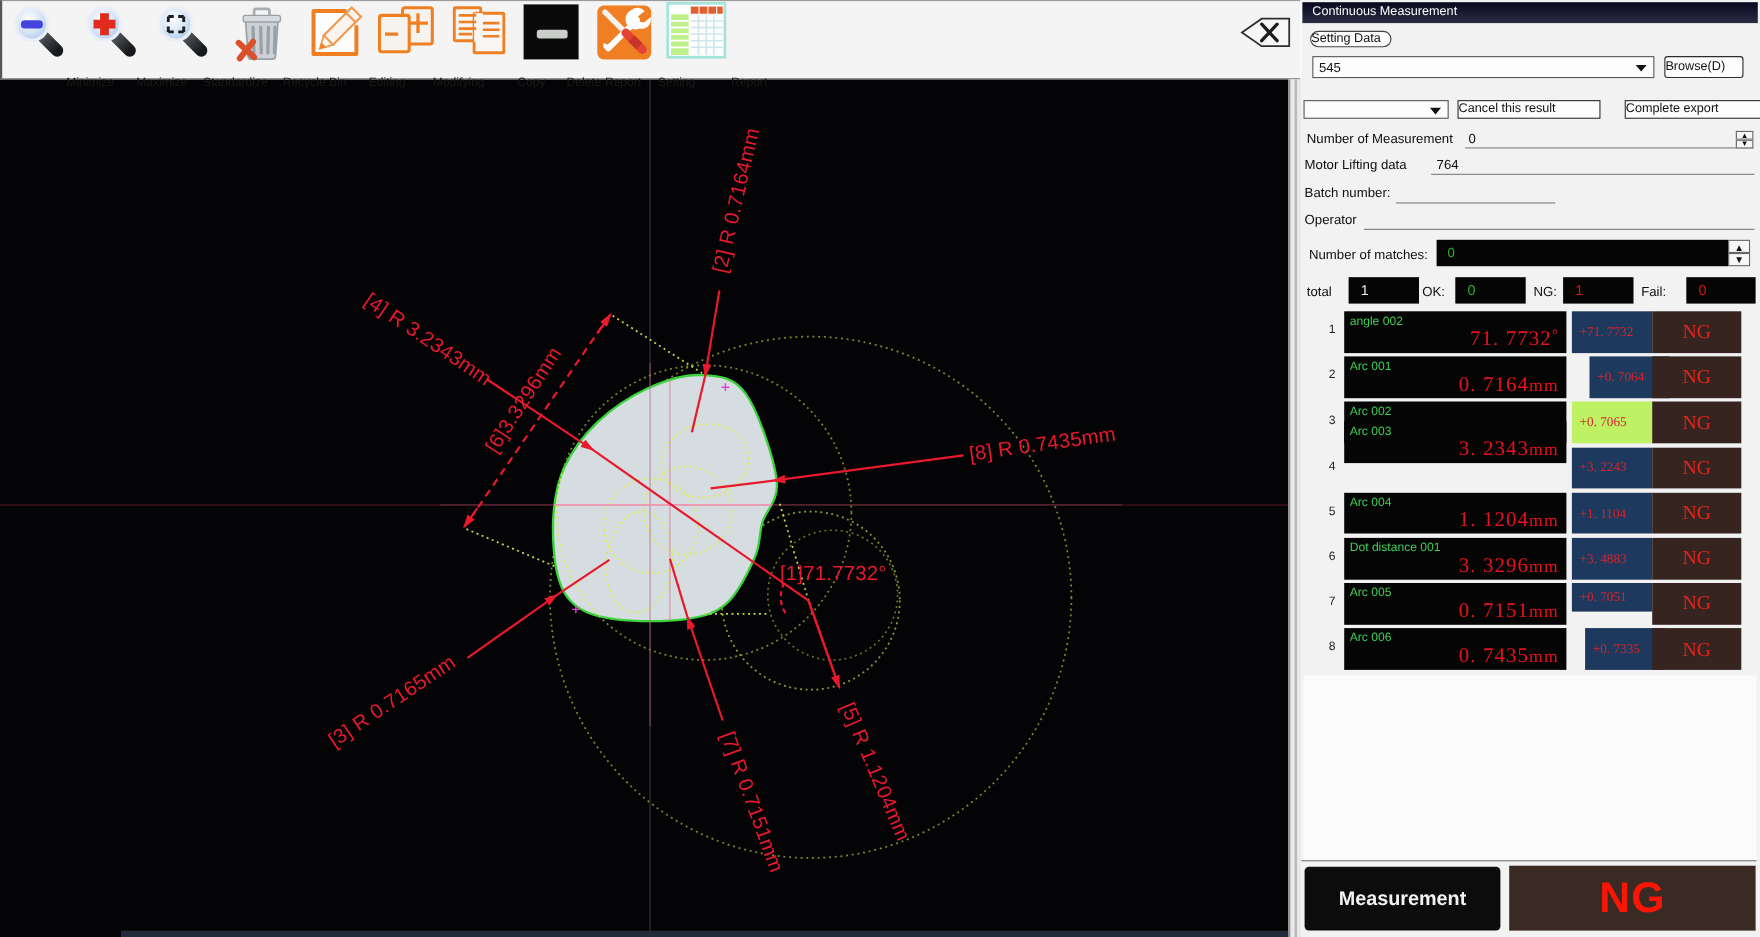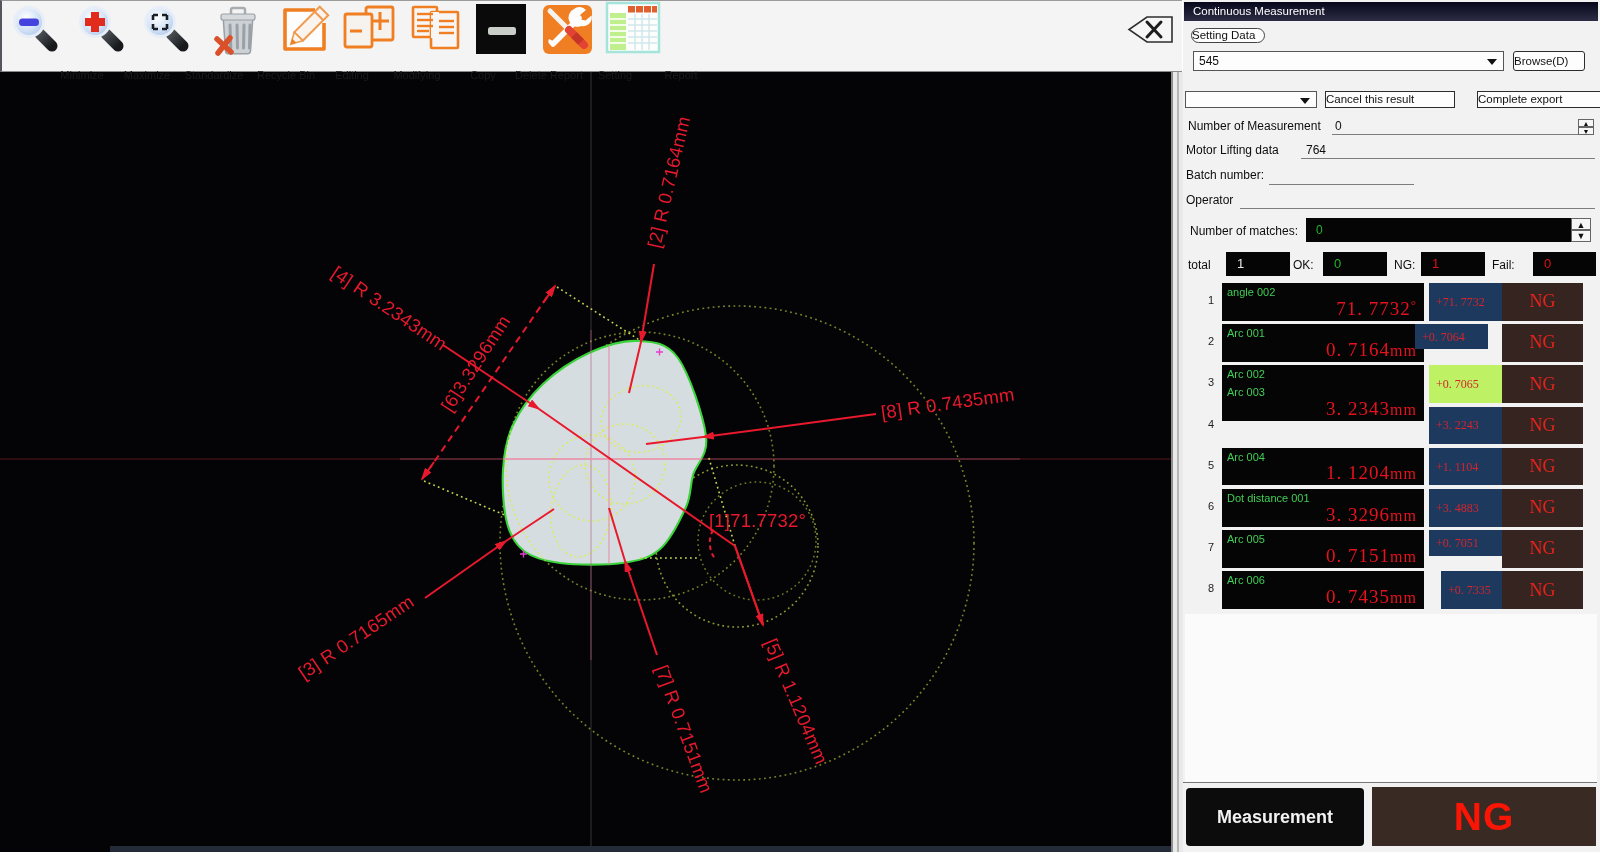--- a/index.html
+++ b/index.html
@@ -346,21 +346,21 @@
         <span class="tref">+71. 7732</span>
       </div>
       <div class="tcell" style="left:319px; top:283.0px; width:81px; height:37.5px; background:#362420;">
         <span class="tng">NG</span>
       </div>
       <div class="trow-num" style="left:1px; top:335.2px;">2</div>
       <div class="tcell blackbox" style="left:39px; top:324.2px; width:202px; height:37.5px;">
         <span class="tgreen">Arc 001</span>
         <span class="tval">0. 7164<span style="font-size:16px">mm</span></span>
       </div>
-      <div class="tcell" style="left:232px; top:324.2px; width:73px; height:25px; background:#1d3a5e;">
+      <div class="tcell" style="left:262px; top:324.2px; width:73px; height:38px; background:#1d3a5e;">
         <span class="tref">+0. 7064</span>
       </div>
       <div class="tcell" style="left:319px; top:324.2px; width:81px; height:37.5px; background:#362420;">
         <span class="tng">NG</span>
       </div>
       <div class="trow-num" style="left:1px; top:376.4px;">3</div>
       <div class="tcell blackbox" style="left:39px; top:365.4px; width:202px; height:37.5px;">
         <span class="tgreen">Arc 002</span>
         <span class="tval">0. 7165<span style="font-size:16px">mm</span></span>
       </div>

